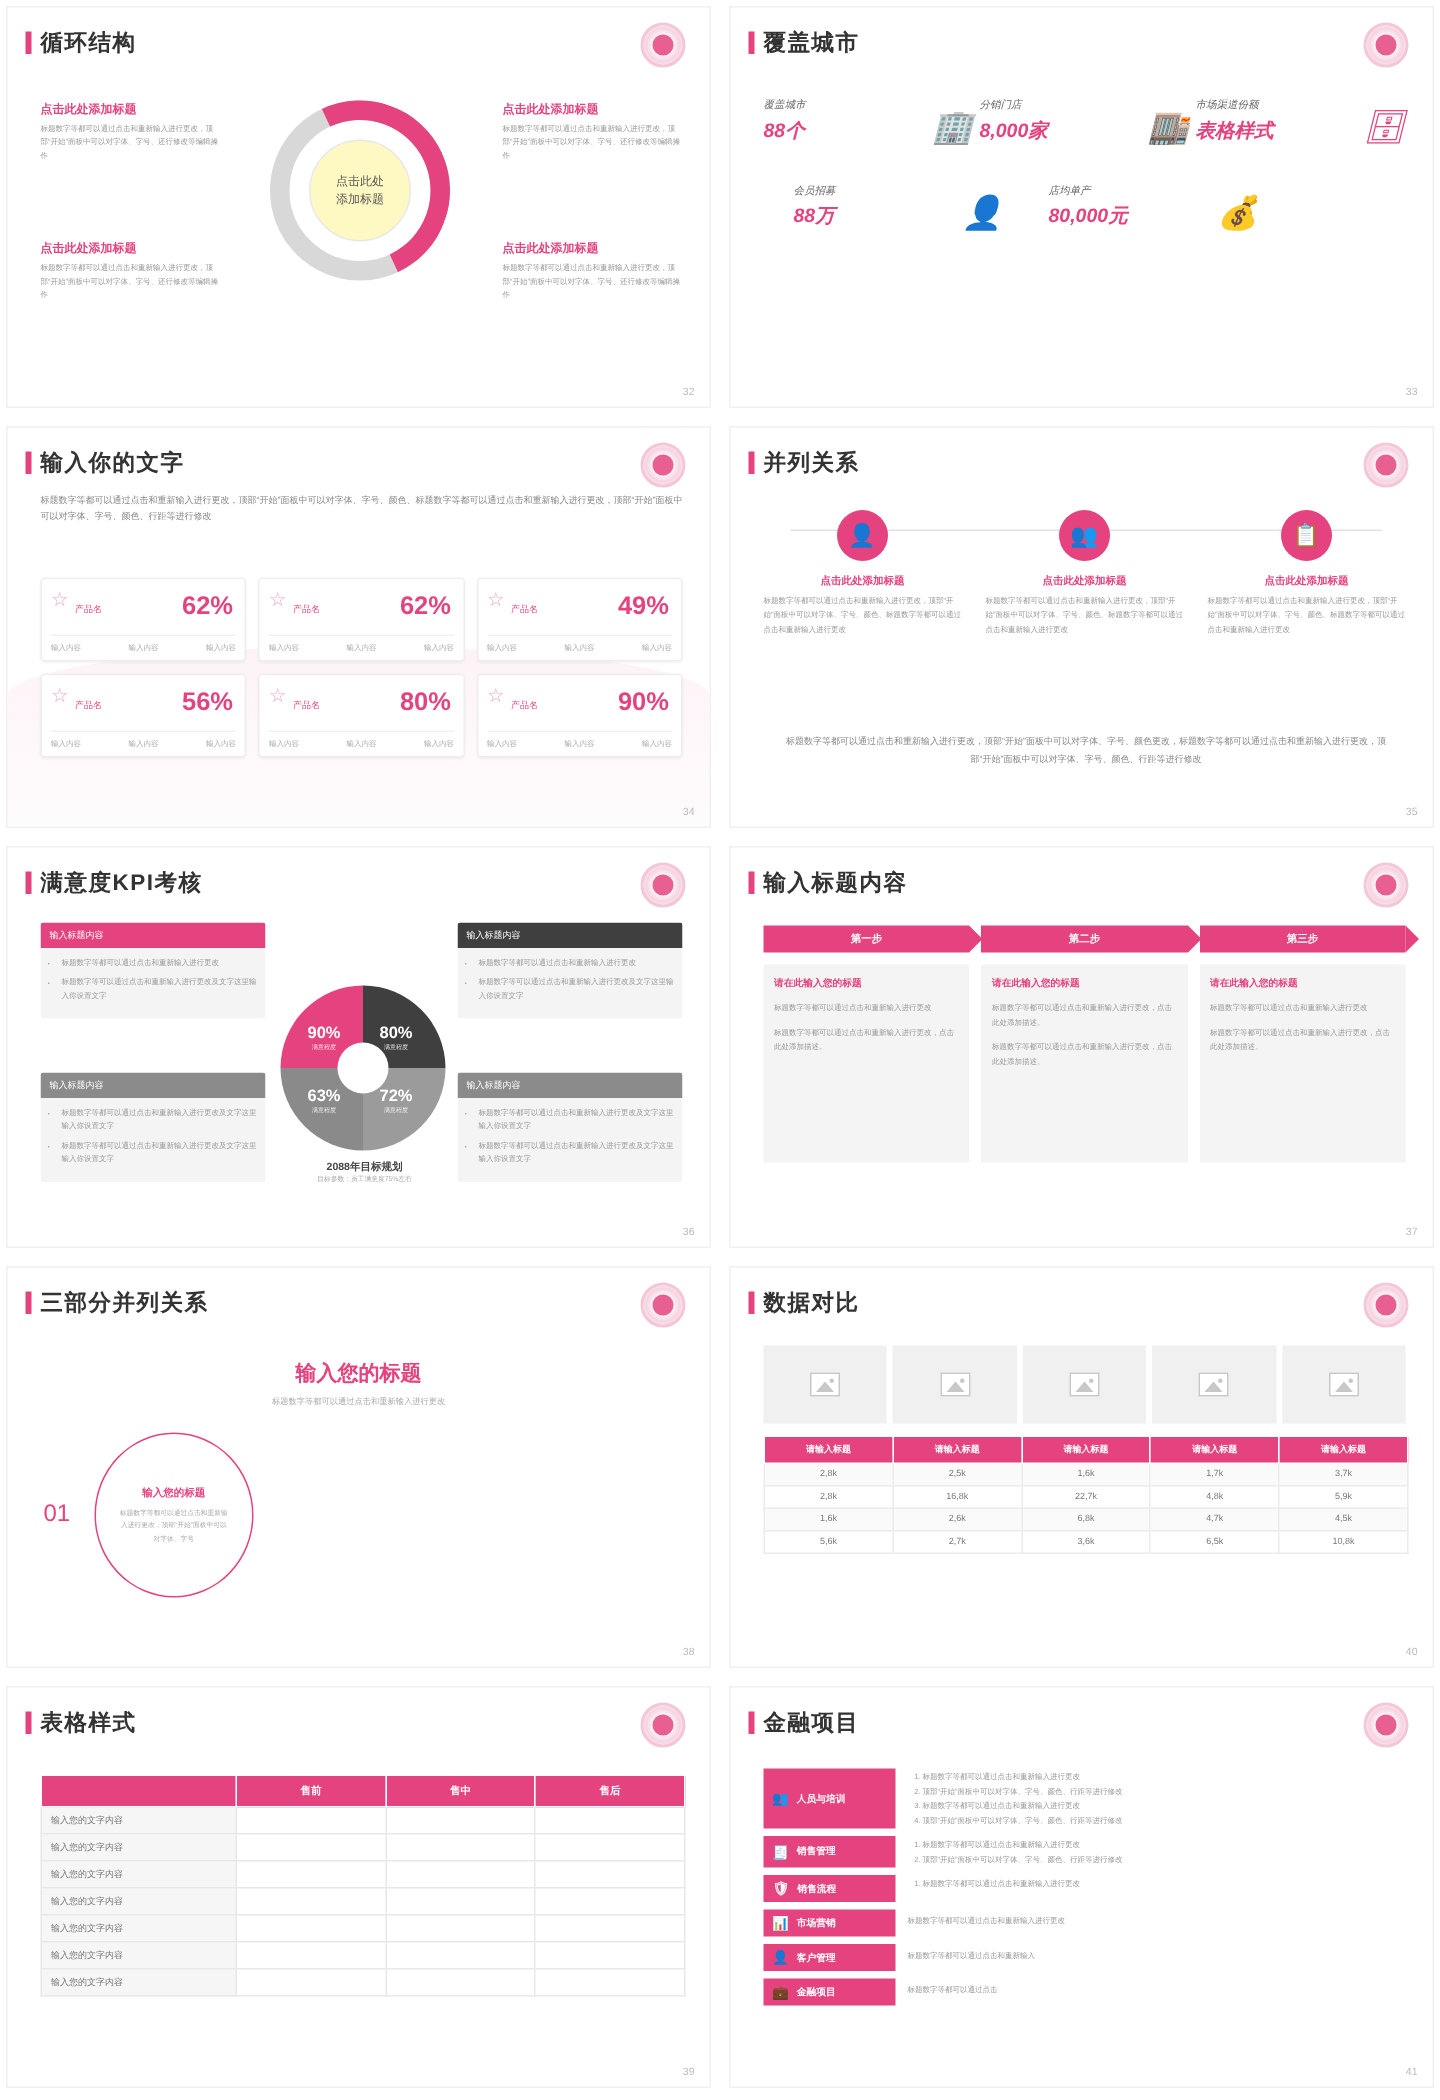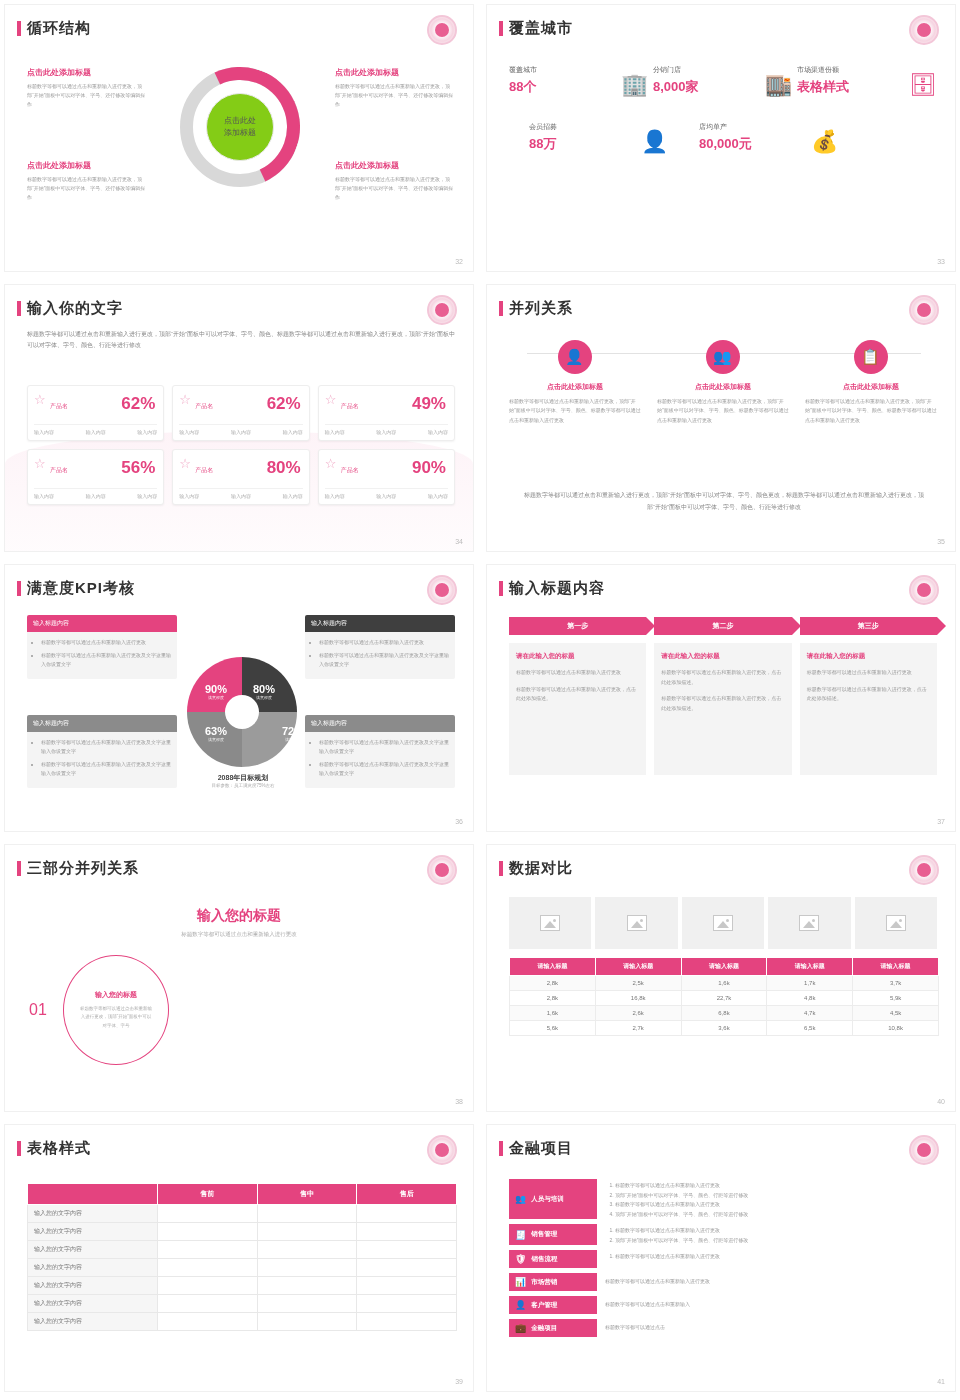--- a/index.html
+++ b/index.html
@@ -85,31 +85,31 @@
     border-radius: 50%;
     border: 13px solid transparent;
     border-top-color: #e4437f;
     border-right-color: #e4437f;
     transform: rotate(20deg);
   }
   .cy-ring .inner {
     position: absolute;
     left: 26px; top: 26px; right: 26px; bottom: 26px;
     border-radius: 50%;
-    background: #84cc16;
+    background: #fef9c3;
     border: 1px solid #e8e8e8;
     display: flex; flex-direction: column;
     align-items: center; justify-content: center;
     font-size: 8px; color: #555; line-height: 1.5;
   }
 
   
   .kpi-wrap { position: absolute; top: 60px; left: 22px; right: 18px; }
   .kpi-row { display: flex; justify-content: space-between; margin-bottom: 26px; }
-  .kpi { width: 140px; display: flex; align-items: flex-end; gap: 6px; }
+  .kpi { width: 140px; display: flex; align-items: flex-end; gap: 6px; font-style: italic; }
   .kpi .txt { flex: 1; }
   .kpi .lbl { font-size: 7px; color: #666; margin-bottom: 3px; }
   .kpi .val { font-size: 13px; font-weight: bold; color: #e4437f; }
   .kpi .ic { font-size: 22px; color: #e4437f; line-height: 1; }
 
   
   .pg-desc { position: absolute; top: 44px; left: 22px; right: 18px; font-size: 6px; color: #888; line-height: 1.9; }
   .wave {
     position: absolute;
     left: 0; right: 0; bottom: 0; height: 120px;
@@ -470,21 +470,21 @@
       <div class="t">满意程度</div>
     </div>
     <div class="dq" style="left:248px; top:118px;">
       <div class="v">80%</div>
       <div class="t">满意程度</div>
     </div>
     <div class="dq" style="left:200px; top:160px;">
       <div class="v">63%</div>
       <div class="t">满意程度</div>
     </div>
-    <div class="dq" style="left:248px; top:160px;margin-left:29px;">
+    <div class="dq" style="left:248px; top:160px;">
       <div class="v">72%</div>
       <div class="t">满意程度</div>
     </div>
     <div class="donut-cap">
       <div class="a">2088年目标规划</div>
       <div class="b">目标参数：员工满意度75%左右</div>
     </div>
 
     <div class="pagenum">36</div>
   </div>

